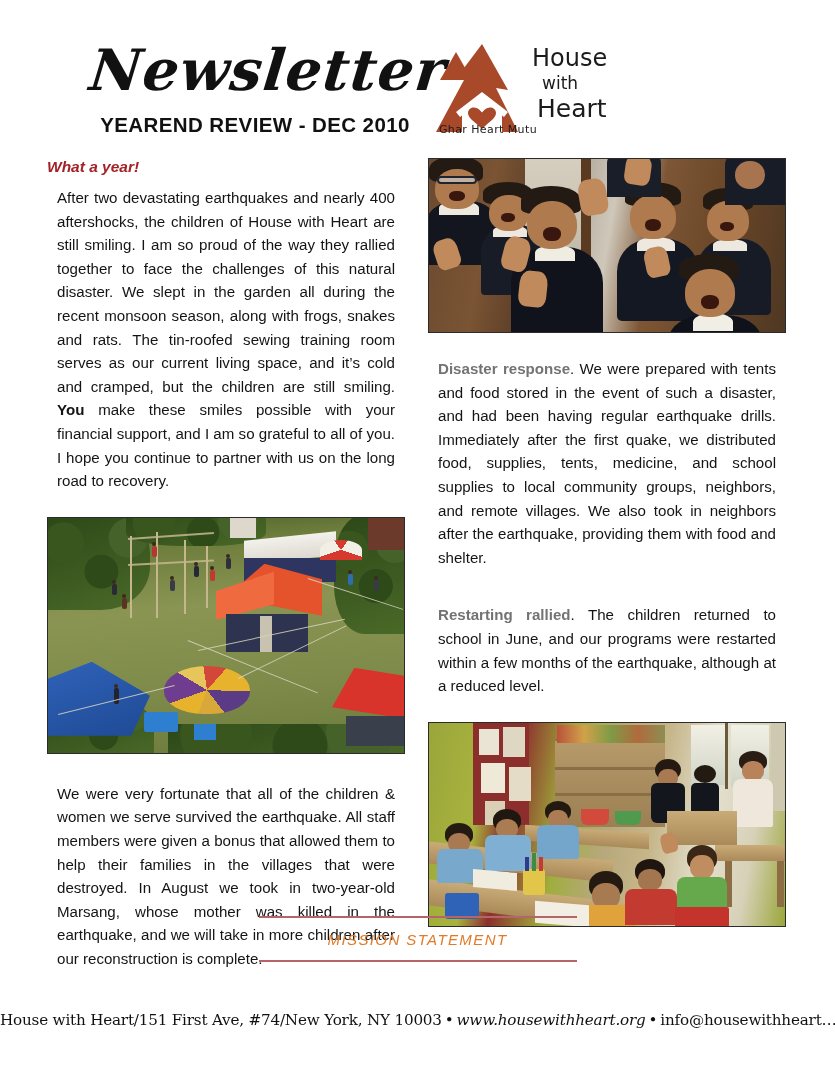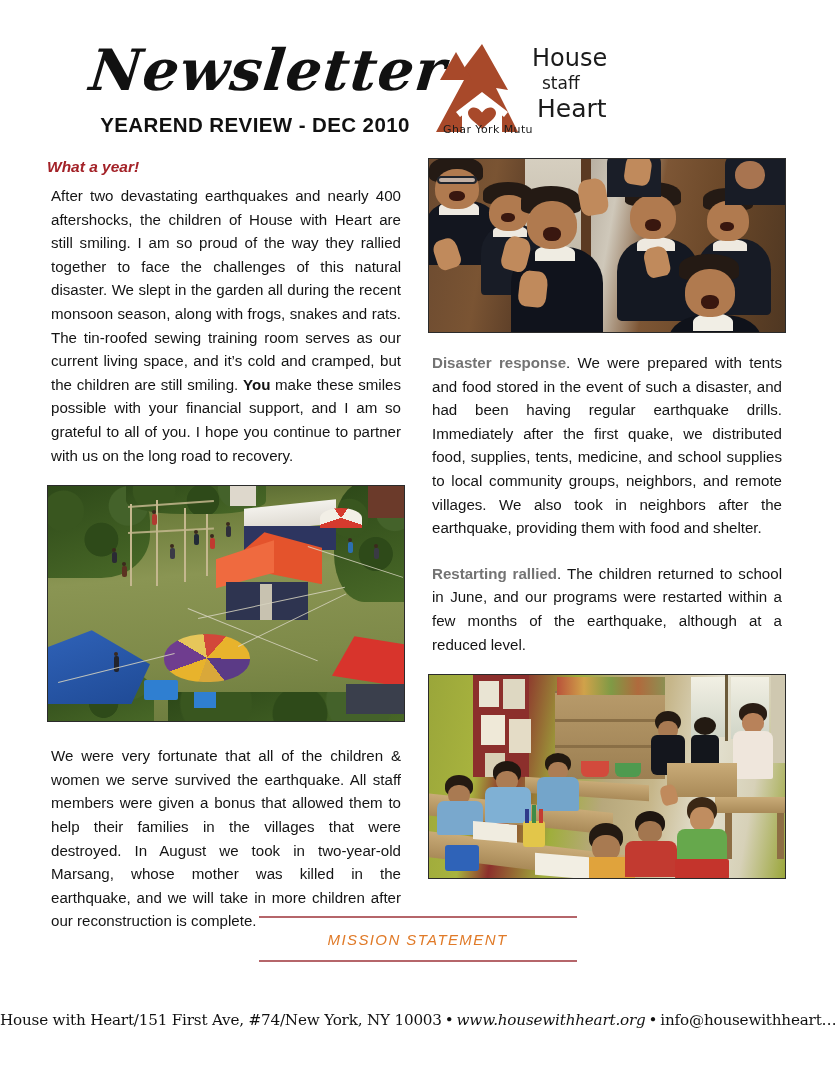--- a/index.html
+++ b/index.html
@@ -115,21 +115,21 @@
     font-size: 15.5px;
     color: #A32127;
     margin: 0 0 8px 0;
   }
   p.body {
     font-family: "Liberation Sans", sans-serif;
     font-size: 15.1px;
     line-height: 23.6px;
     text-align: justify;
     color: #141414;
-    margin: 4px;
+    margin: 10px;
   }
   .run-head {
     font-weight: 700;
     color: #737373;
   }
   b.strong { font-weight: 700; color: #141414; }
 
   .caption {
     font-family: "Liberation Sans", sans-serif;
     font-style: italic;
@@ -310,24 +310,24 @@
     <div class="logo">
       <svg class="logo-mark" viewBox="0 0 110 98">
         <path d="M54 4 L80 50 L68 48 L90 92 L8 92 L36 40 L30 36 Z" fill="#A8492A"></path>
         <path d="M28 12 L44 40 L12 40 Z" fill="#A8492A"></path>
         <path d="M54 56 L74 71 L74 92 L34 92 L34 71 Z" fill="#ffffff"></path>
         <path d="M54 52 L80 72 L76 77 L54 60 L32 77 L28 72 Z" fill="#ffffff"></path>
         <path d="M54 89 C46 81 40 78 40 73 C40 69.5 43 67.5 46 67.5 C49.5 67.5 52 70 54 72.5 C56 70 58.5 67.5 62 67.5 C65 67.5 68 69.5 68 73 C68 78 62 81 54 89 Z" fill="#A8492A"></path>
       </svg>
       <div class="logo-words">
         <span class="lw lw-house">House</span>
-        <span class="lw lw-with">staff</span>
+        <span class="lw lw-with">with</span>
         <span class="lw lw-heart">Heart</span>
       </div>
-      <div class="logo-tag">Ghar York Mutu</div>
+      <div class="logo-tag">Ghar Heart Mutu</div>
     </div>
   </div>
 
   <div class="col col-left">
 
     <div class="sec-title">What a year!</div>
 
     <p class="body"><span>After two devastating earthquakes and nearly 400 aftershocks, the children of House with Heart are still smiling. I am so proud of the way they rallied together to face the challenges of this natural disaster. We slept in the garden all during the recent monsoon season, along with frogs, snakes and rats. The tin-roofed sewing training room serves as our current living space, and it’s cold and cramped, but the children are still smiling. </span><b class="strong">You</b><span> make these smiles possible with your financial support, and I am so grateful to all of you. I hope you continue to partner with us on the long road to recovery.</span></p>
 
     <div class="spacer-14"></div>

